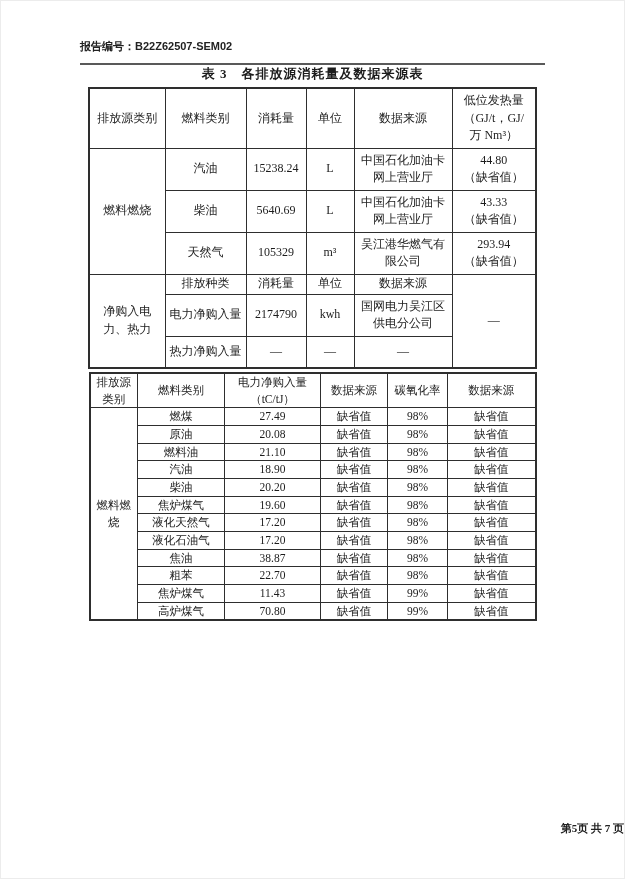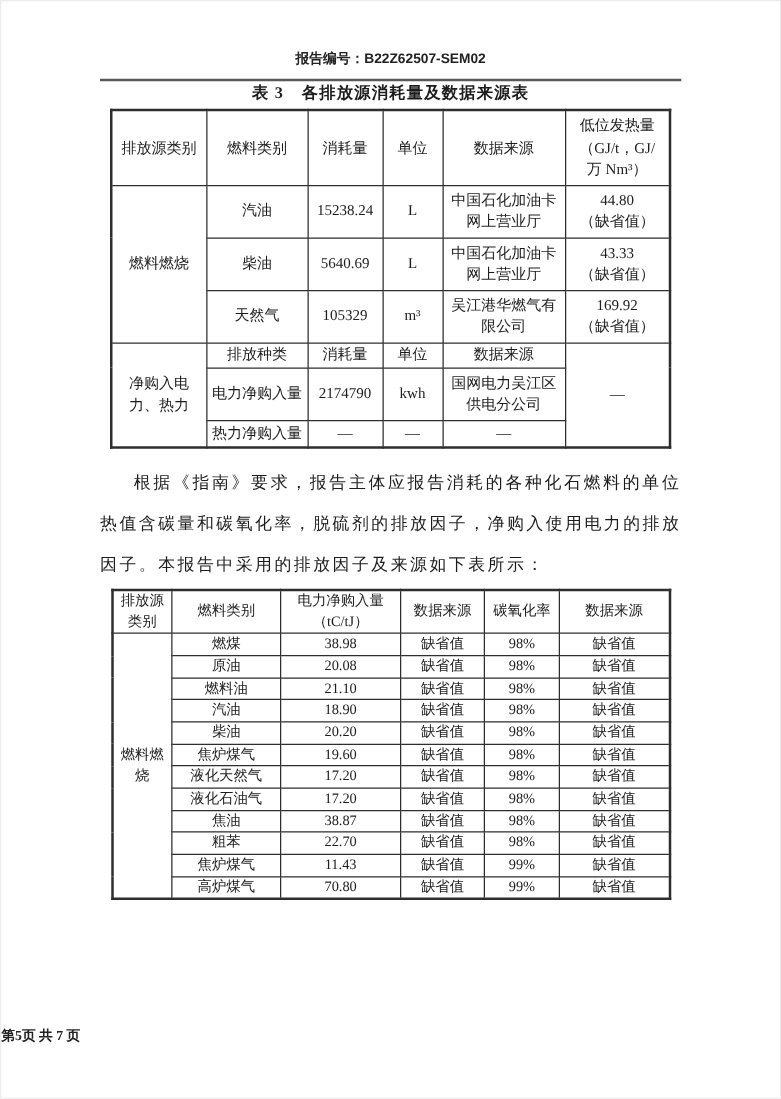--- a/index.html
+++ b/index.html
@@ -7,21 +7,21 @@
     position:relative;
     width:623px;height:877px;
     border:1px solid #ececec;
     background:#ffffff;
     font-family:"Liberation Serif","DejaVu Serif",serif;
     color:#1c1c1c;
     overflow:hidden;
   }
   .report-line{
     margin:38px 79px 0 79px;
-    text-align:center;
+    text-align:left;
     font-family:"Liberation Sans","DejaVu Sans",sans-serif;
     font-weight:bold;
     font-size:11px;
     color:#222;
     padding-bottom:9px;
     border-bottom:2px solid #595959;
   }
   .caption{
     text-align:center;
     font-weight:bold;
@@ -43,21 +43,21 @@
     vertical-align:middle;
     padding:0 2px;
     line-height:1.45;
     word-break:break-all;
   }
   .t3 td, .t4 td{overflow:hidden;}
   table{border:2px solid #2e2e2e;}
   .h60{height:60px;}
   .h42{height:42px;}
   .h20{height:20px;}
-  .h22{height:22px;margin-left:24px;}
+  .h22{height:32px;margin-left:24px;}
   .t4 .hh{height:28px;}
   .t4 .dr{height:17px;line-height:1.2;}
   .section-heading{
     margin:54px 79px 0 79px;
     font-family:"Liberation Sans","DejaVu Sans",sans-serif;
     font-weight:bold;
     font-size:14.5px;
     color:#111;
     letter-spacing:1px;
   }
@@ -66,21 +66,21 @@
     font-size:13.5px;
     line-height:33px;
     text-align:justify;
     letter-spacing:2px;
     text-indent:2em;
   }
   .footer{
     position:absolute;
     left:0;right:0;
     top:820px;
-    text-align:left;
+    text-align:right;
     font-size:11px;
     font-weight:bold;
     color:#222;
   }
 </style>
 </head>
 <body>
 
 <div class="page">
 
@@ -130,21 +130,21 @@
         <div>43.33</div>
         <div>（缺省值）</div>
       </td>
     </tr>
     <tr class="h42">
       <td>天然气</td>
       <td>105329</td>
       <td>m³</td>
       <td>吴江港华燃气有限公司</td>
       <td>
-        <div>169.92</div>
+        <div>293.94</div>
         <div>（缺省值）</div>
       </td>
     </tr>
     <tr class="h20">
       <td rowspan="3">净购入电力、热力</td>
       <td>排放种类</td>
       <td>消耗量</td>
       <td>单位</td>
       <td>数据来源</td>
       <td rowspan="3">—</td>
@@ -158,21 +158,20 @@
     <tr class="h22">
       <td>热力净购入量</td>
       <td>—</td>
       <td>—</td>
       <td>—</td>
     </tr>
   </tbody>
     </table>
 
 
-  <div class="body-para">根据《指南》要求，报告主体应报告消耗的各种化石燃料的单位热值含碳量和碳氧化率，脱硫剂的排放因子，净购入使用电力的排放因子。本报告中采用的排放因子及来源如下表所示：</div>
 
 
   <table class="t4">
     <colgroup>
       <col style="width:48px">
         <col style="width:87px">
         <col style="width:96px">
       <col style="width:67px">
         <col style="width:60px">
         <col style="width:88px">
@@ -185,21 +184,21 @@
         <div>电力净购入量</div>
         <div>（tC/tJ）</div>
       </td>
       <td>数据来源</td>
       <td>碳氧化率</td>
       <td>数据来源</td>
     </tr>
     <tr class="dr">
       <td rowspan="12">燃料燃烧</td>
       <td>燃煤</td>
-      <td>38.98</td>
+      <td>27.49</td>
       <td>缺省值</td>
       <td>98%</td>
       <td>缺省值</td>
     </tr>
     <tr class="dr">
       <td>原油</td>
       <td>20.08</td>
       <td>缺省值</td>
       <td>98%</td>
       <td>缺省值</td>

